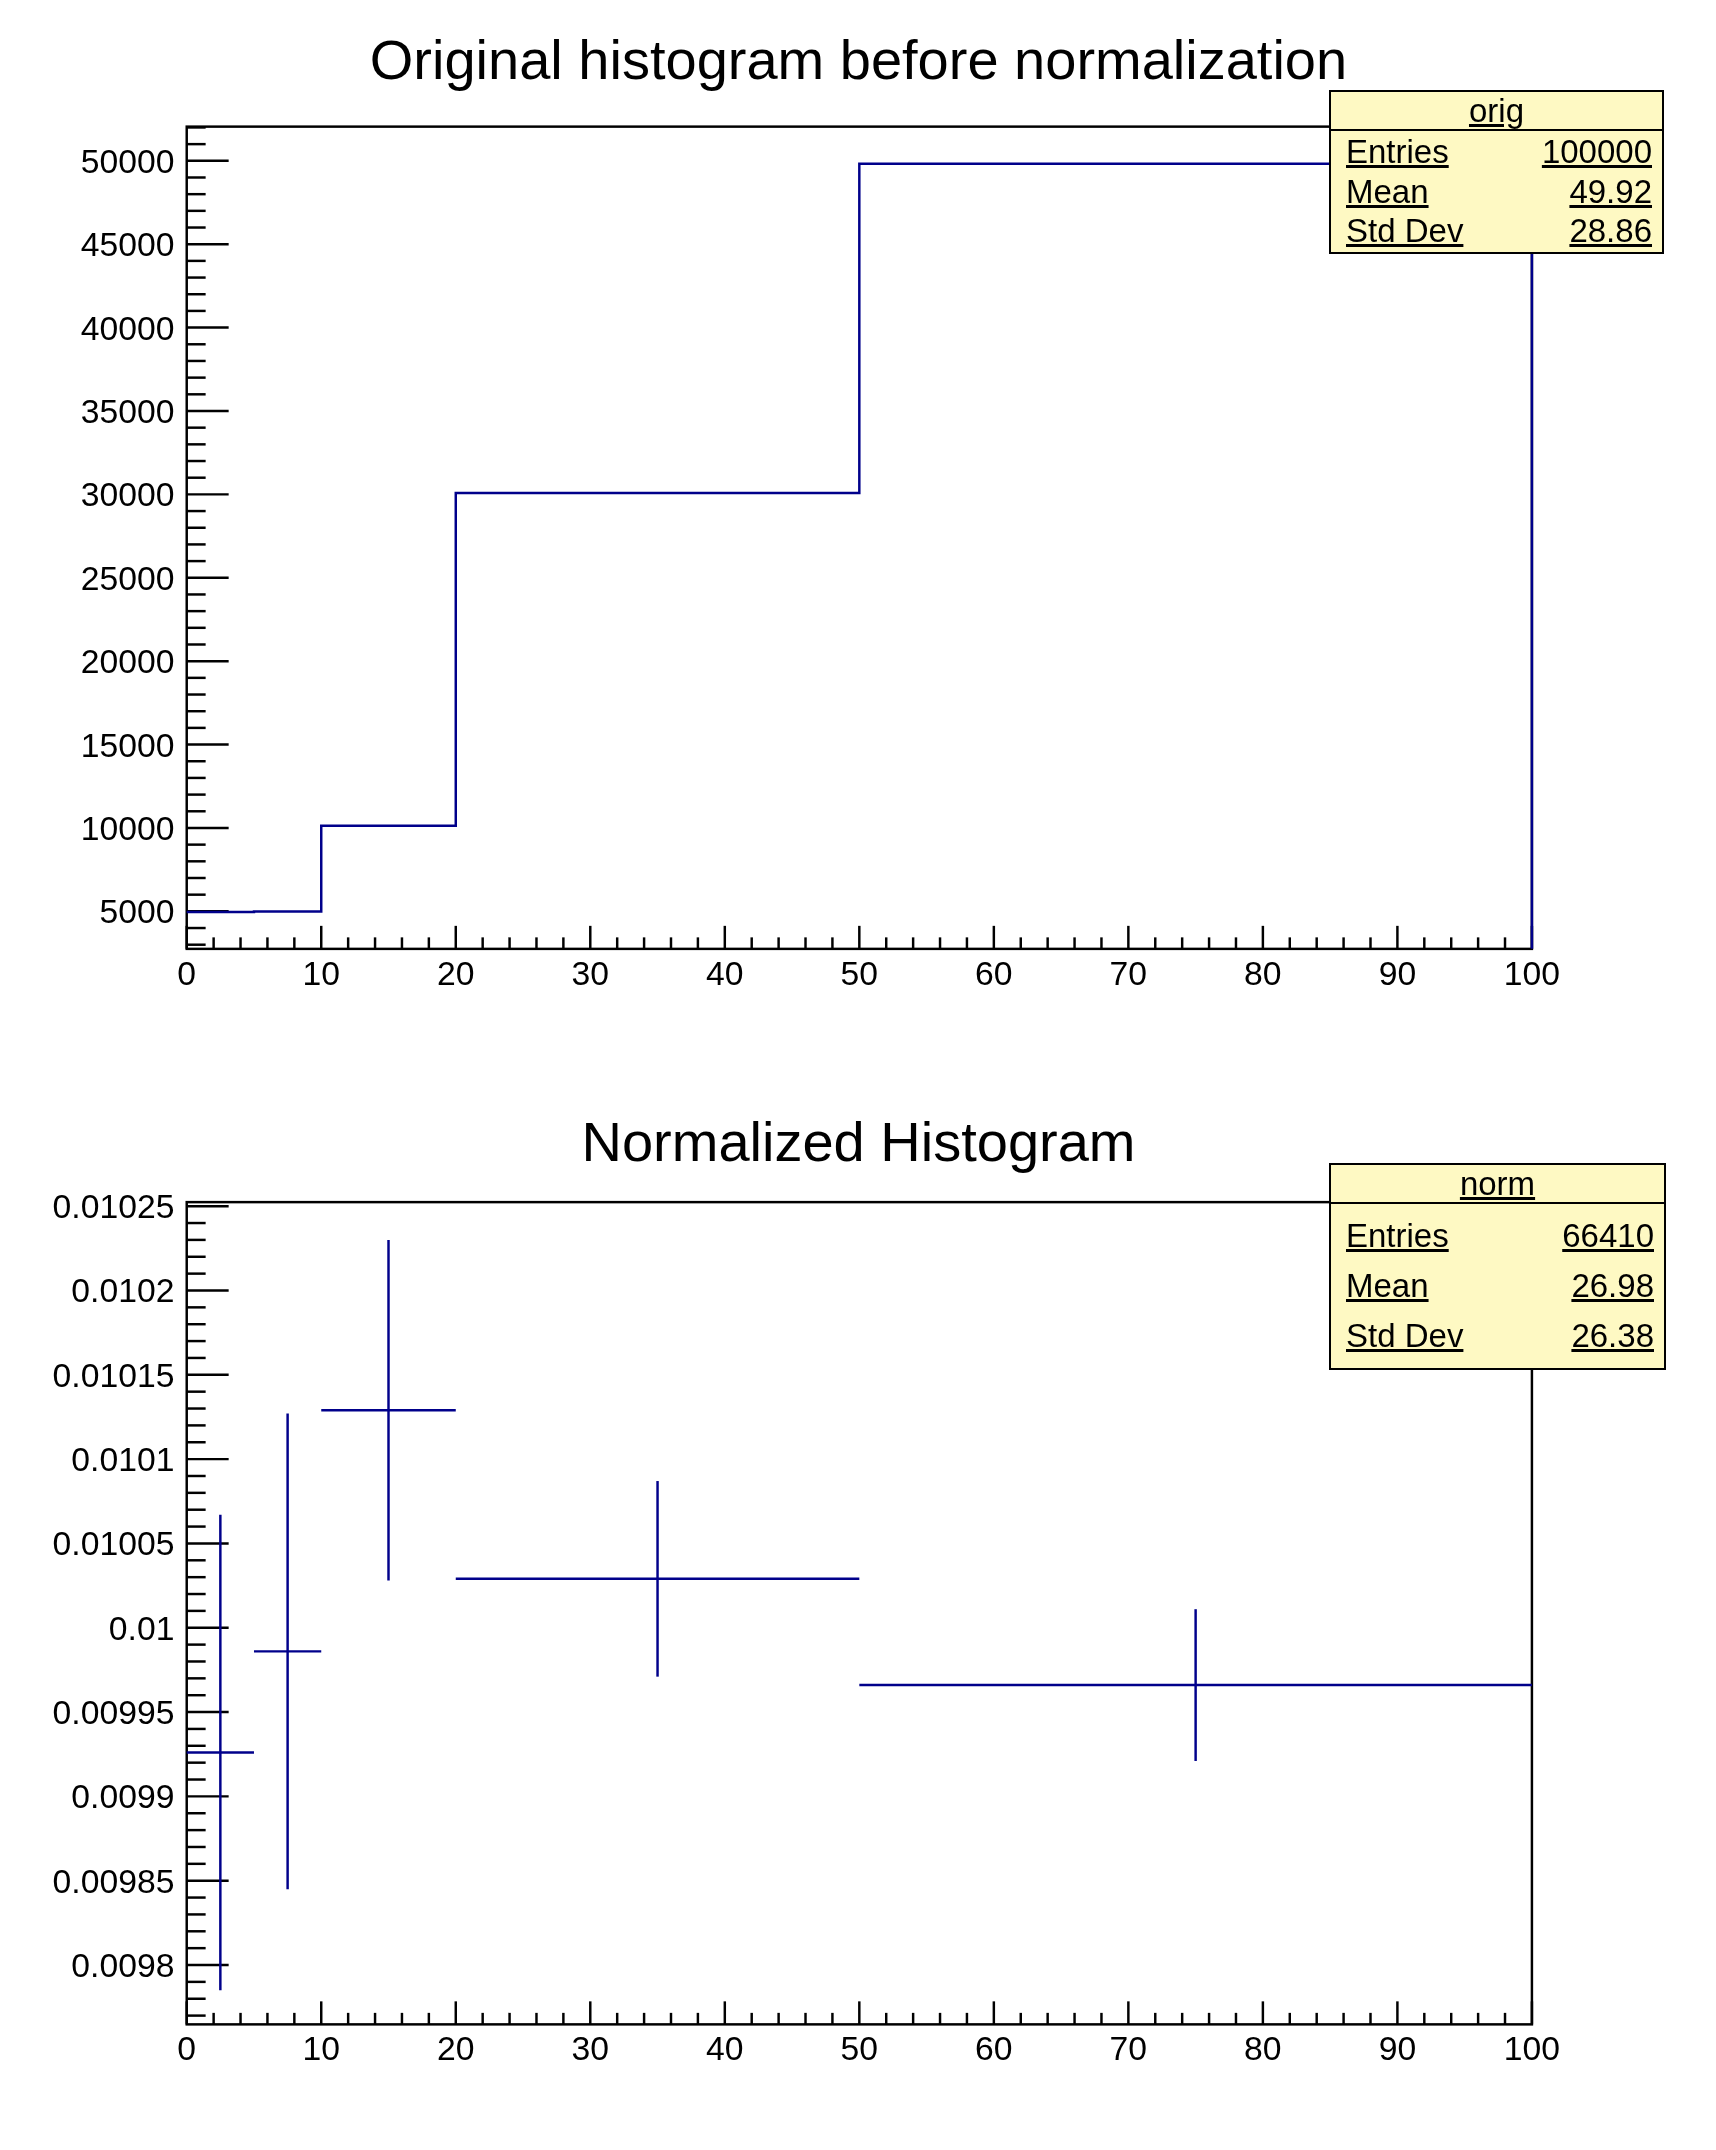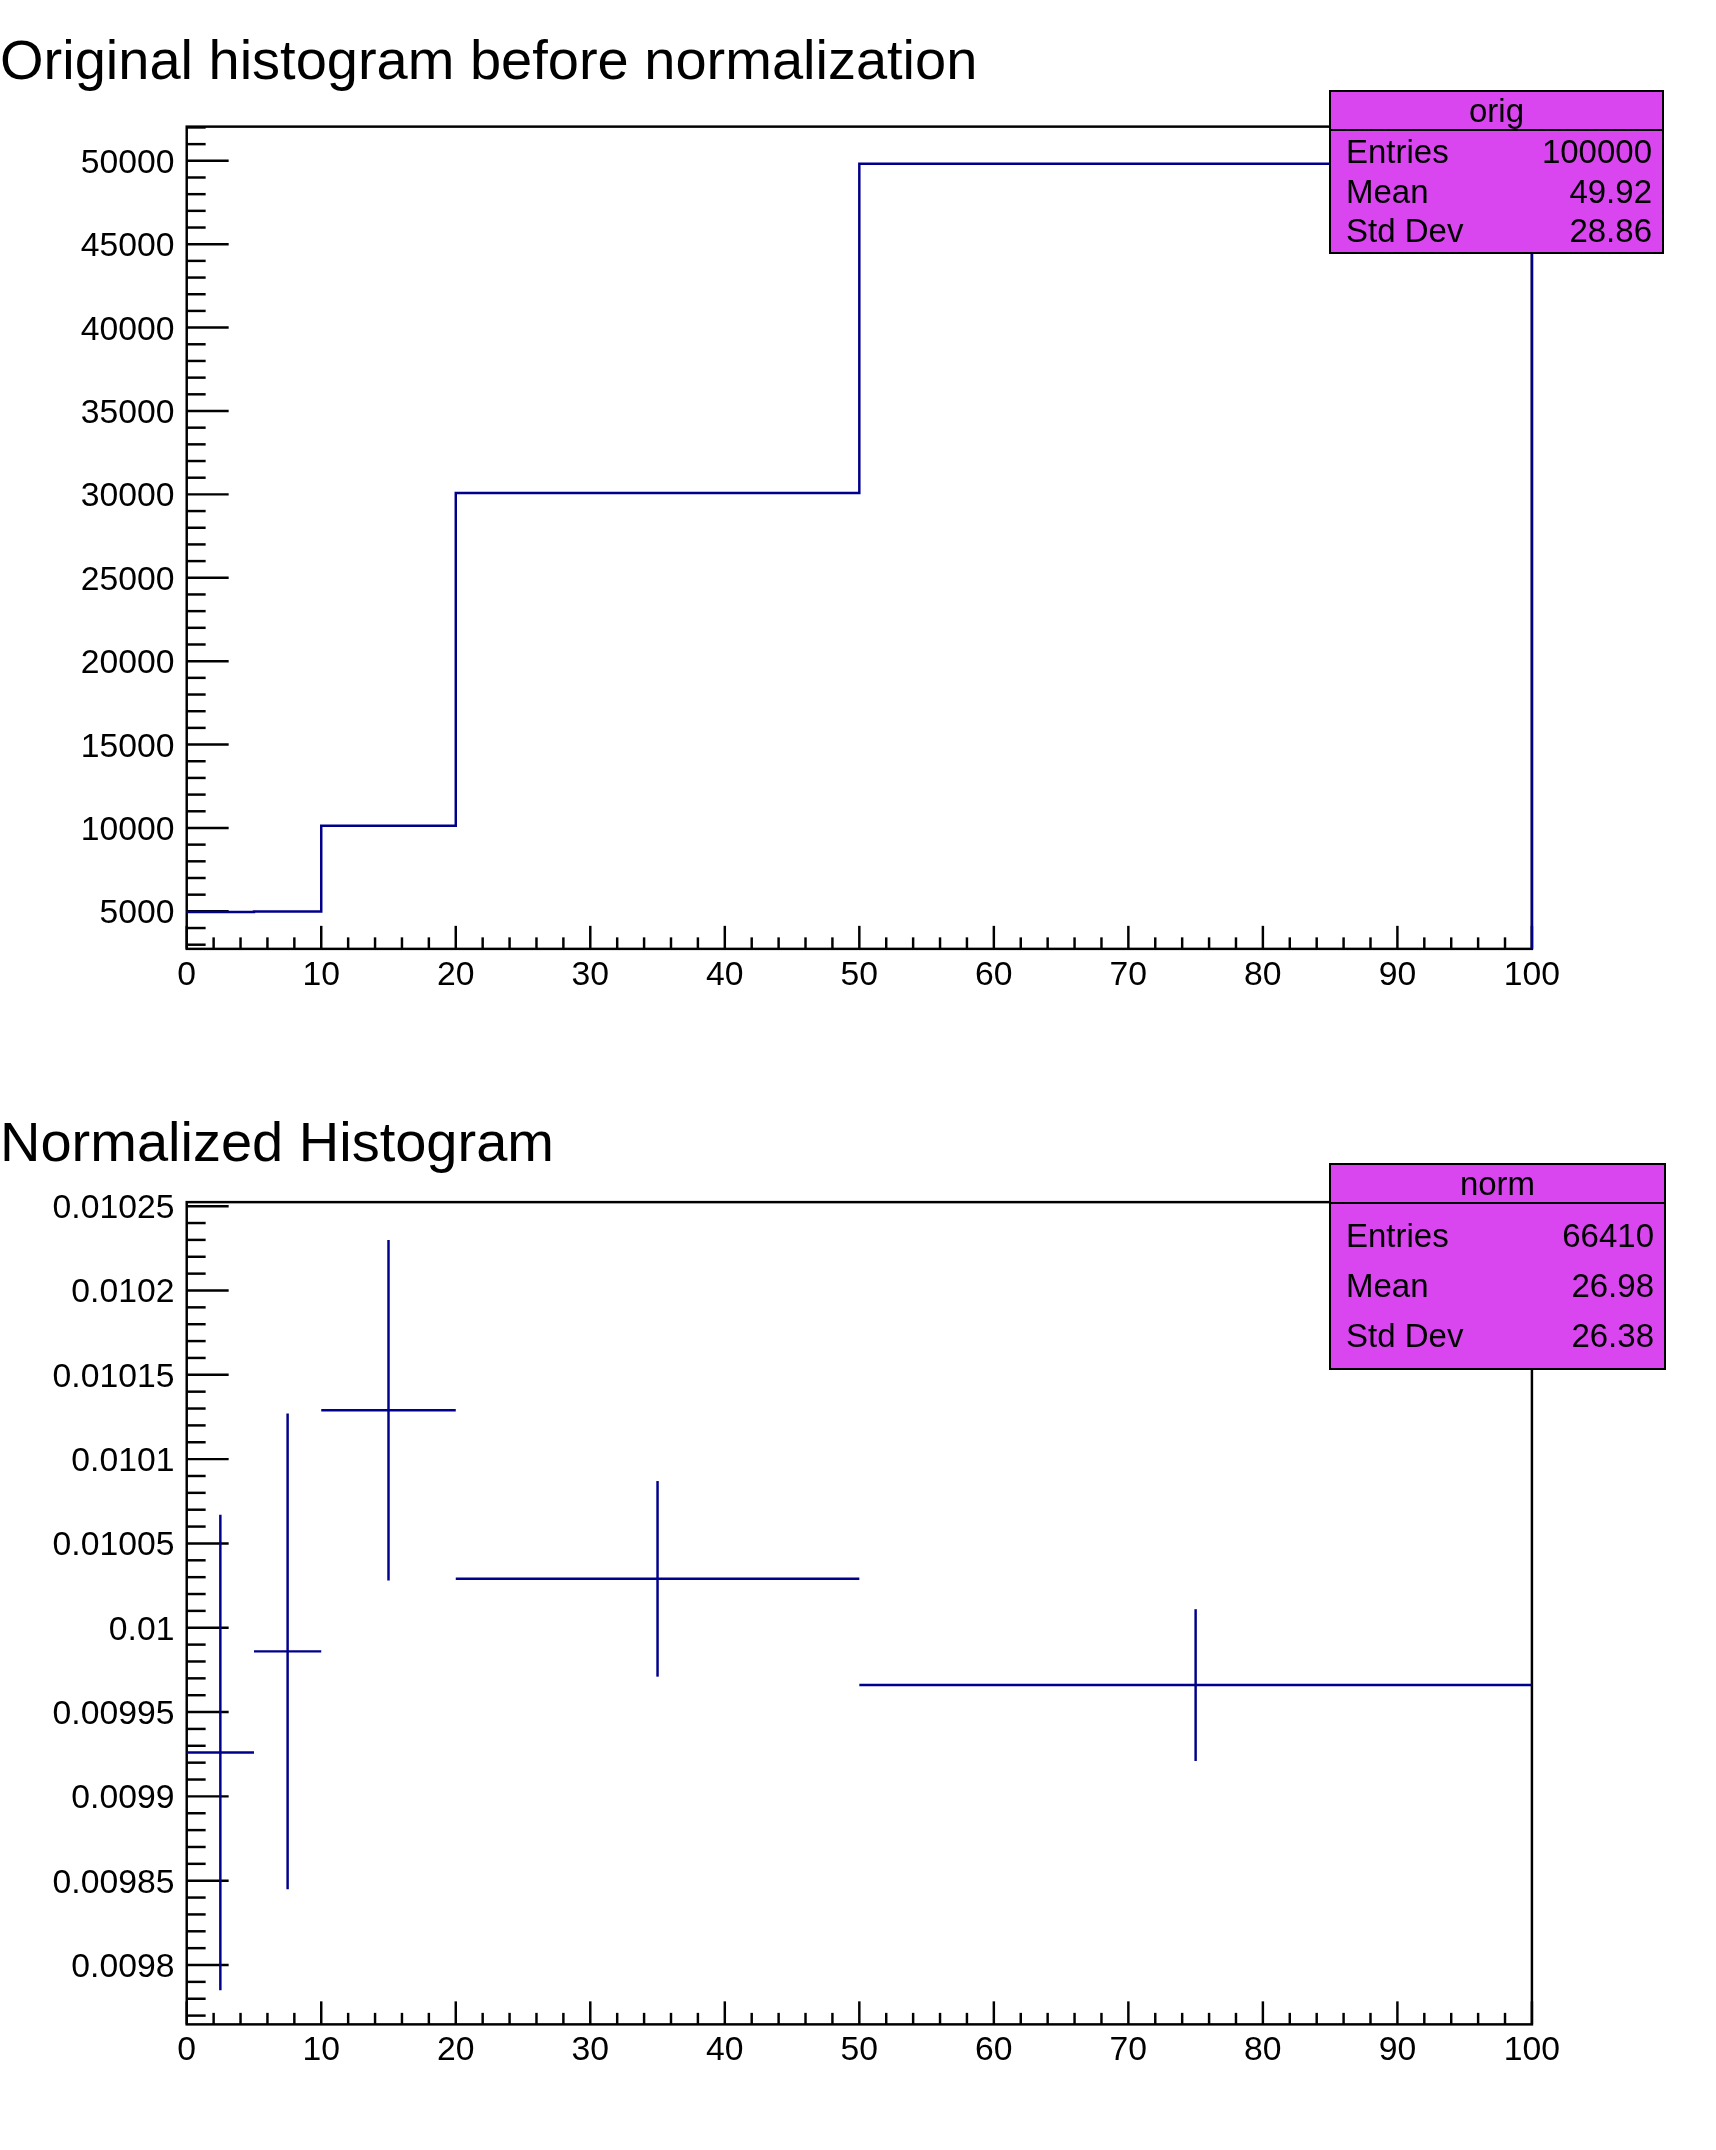--- a/index.html
+++ b/index.html
@@ -1,23 +1,23 @@
 <!DOCTYPE html>
 <html style="font-size:13px"><head>
 <meta charset="utf-8">
 <style>
   html,body{margin:0;padding:0;}
   body{width:1717px;height:2151px;background:#ffffff;position:relative;overflow:hidden;
        font-family:"Liberation Sans", sans-serif;color:#000;}
   #chart{position:absolute;left:0;top:0;}
-  .panel-title{position:absolute;left:0;width:1717px;text-align:left;
+  .panel-title{position:absolute;left:0;width:1717px;text-align:center;
        font-size:56px;line-height:59px;white-space:nowrap;}
   #title-top{top:30px;}
   #title-bottom{top:1112px;}
-  .stats-box{position:absolute;background:#d946ef;border:2.5px solid #000;box-sizing:border-box;}
+  .stats-box{position:absolute;background:#fef9c3;border:2.5px solid #000;box-sizing:border-box;text-decoration:underline;}
   #stats-orig{left:1329px;top:90px;width:335px;height:164px;}
   #stats-norm{left:1329px;top:1163px;width:337px;height:207px;}
   .stats-header{height:37px;line-height:37px;border-bottom:2.5px solid #000;
        text-align:center;font-size:33px;}
   .stats-rows{display:flex;flex-direction:column;justify-content:space-evenly;
        height:calc(100% - 39px);border-radius:14px;}
   .stats-row{display:flex;justify-content:space-between;align-items:center;
        padding:0 10px 0 15px;font-size:33px;line-height:36px;}
   text{font-family:"Liberation Sans", sans-serif;fill:#000;}
   .tick-label{font-size:41px;}

